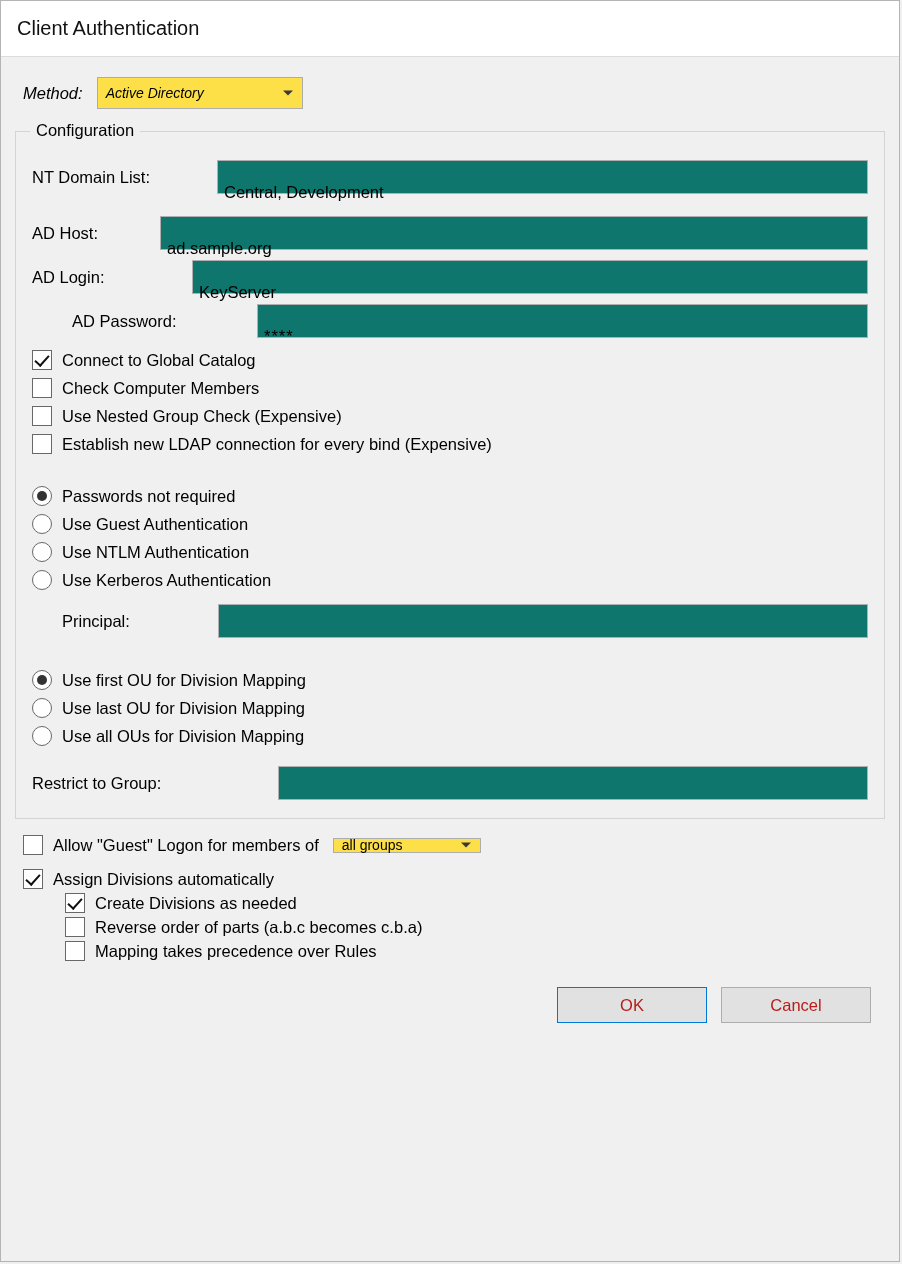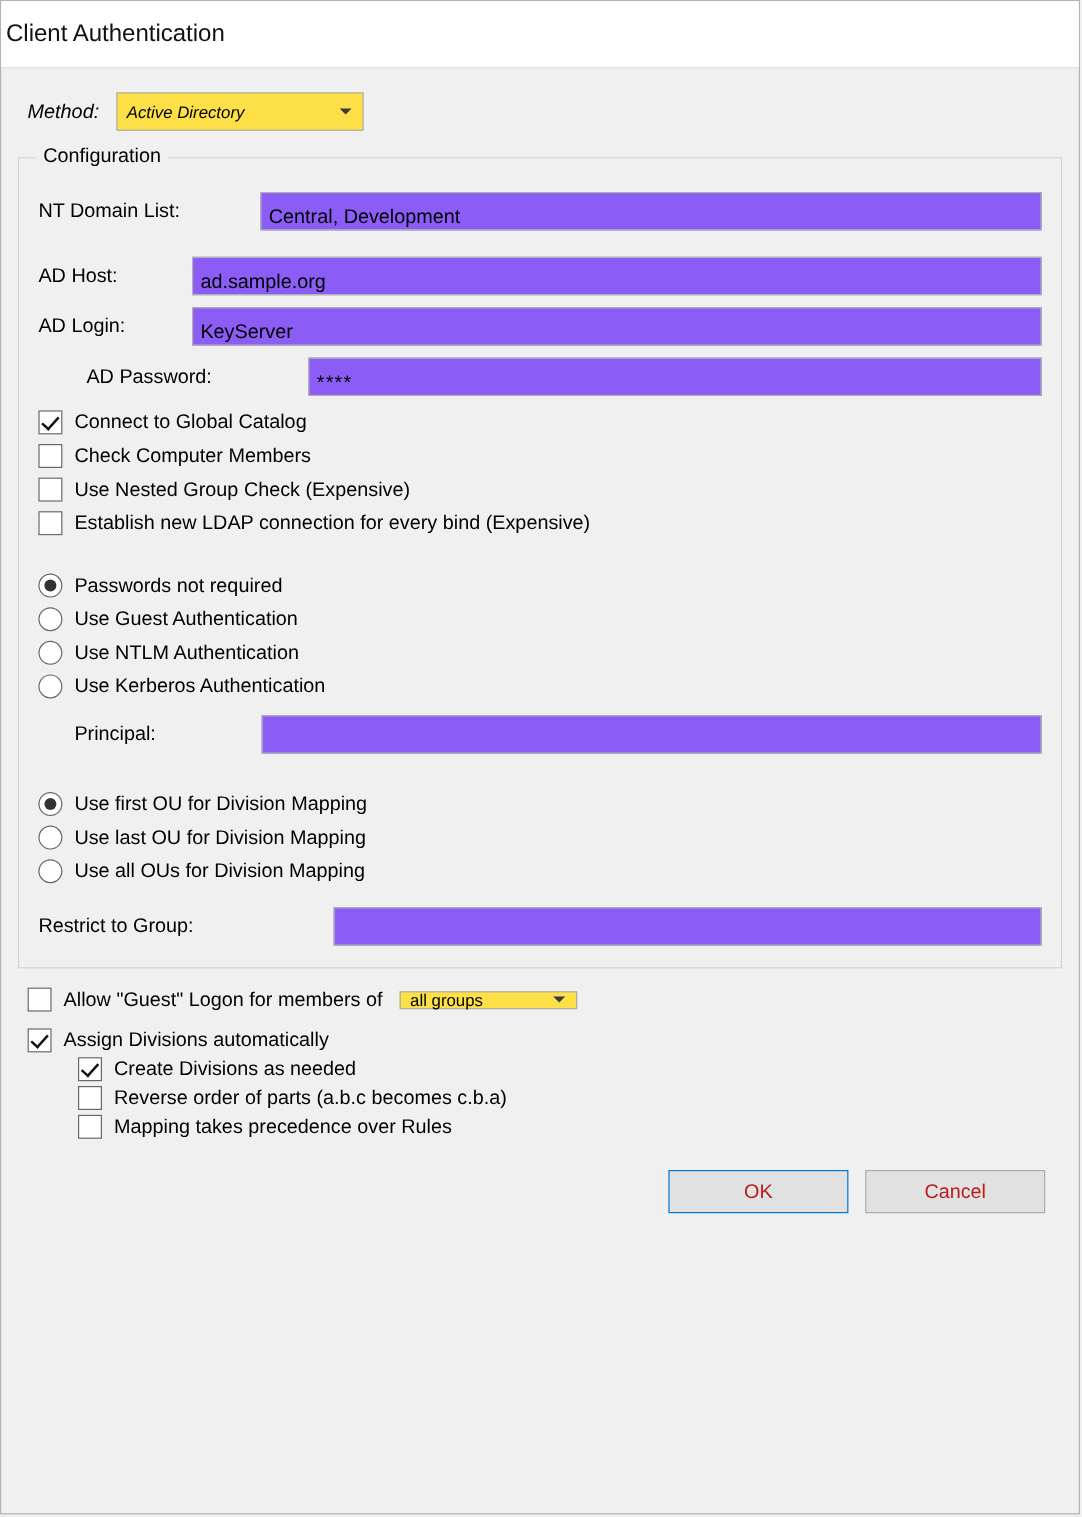--- a/index.html
+++ b/index.html
@@ -22,21 +22,21 @@
     border: 1px solid #b4b4b4;
     background: #f0f0f0;
     box-sizing: border-box;
   }
   .titlebar {
     height: 56px;
     background: #ffffff;
     border-bottom: 1px solid #dcdcdc;
     display: flex;
     align-items: center;
-    padding-left: 4px;
+    padding-left: 16px;
     box-sizing: border-box;
   }
   .title-text {
     font-size: 20px;
     color: #111;
   }
   .body-area {
     padding: 0 14px;
     box-sizing: border-box;
   }
@@ -96,26 +96,26 @@
   .field-row {
     display: flex;
     align-items: center;
     margin-top: 14px;
   }
   .field-label {
     font-size: 16.5px;
     white-space: nowrap;
   }
   .textinput {
-    background: #8b5cf6;
+    background: #0f766e;
     border: 1px solid #b0b0b0;
     height: 32px;
     line-height: 30px;
     box-sizing: border-box;
-    padding: 5px 6px;
+    padding: 16px 6px;
     font-size: 16.5px;
     color: #000;
     flex: 1;
   }
   .pwd {
     letter-spacing: 1px;
   }
   
   .check-row, .radio-row {
     display: flex;
@@ -233,21 +233,21 @@
       <div class="field-row">
         <span class="field-label" style="width:185px;">NT Domain List:</span>
         <div class="textinput">Central, Development</div>
       </div>
 
       <div class="field-row" style="margin-top:22px;">
         <span class="field-label" style="width:128px;">AD Host:</span>
         <div class="textinput">ad.sample.org</div>
       </div>
 
-      <div class="field-row" style="margin-top:10px;">
+      <div class="field-row" style="margin-top:10px;gap:32px;">
         <span class="field-label" style="width:128px;">AD Login:</span>
         <div class="textinput">KeyServer</div>
       </div>
 
       <div class="field-row" style="margin-top:10px;margin-left:40px;">
         <span class="field-label" style="width:185px;">AD Password:</span>
         <div class="textinput pwd">****</div>
       </div>
 
       <div style="margin-top:12px;">

